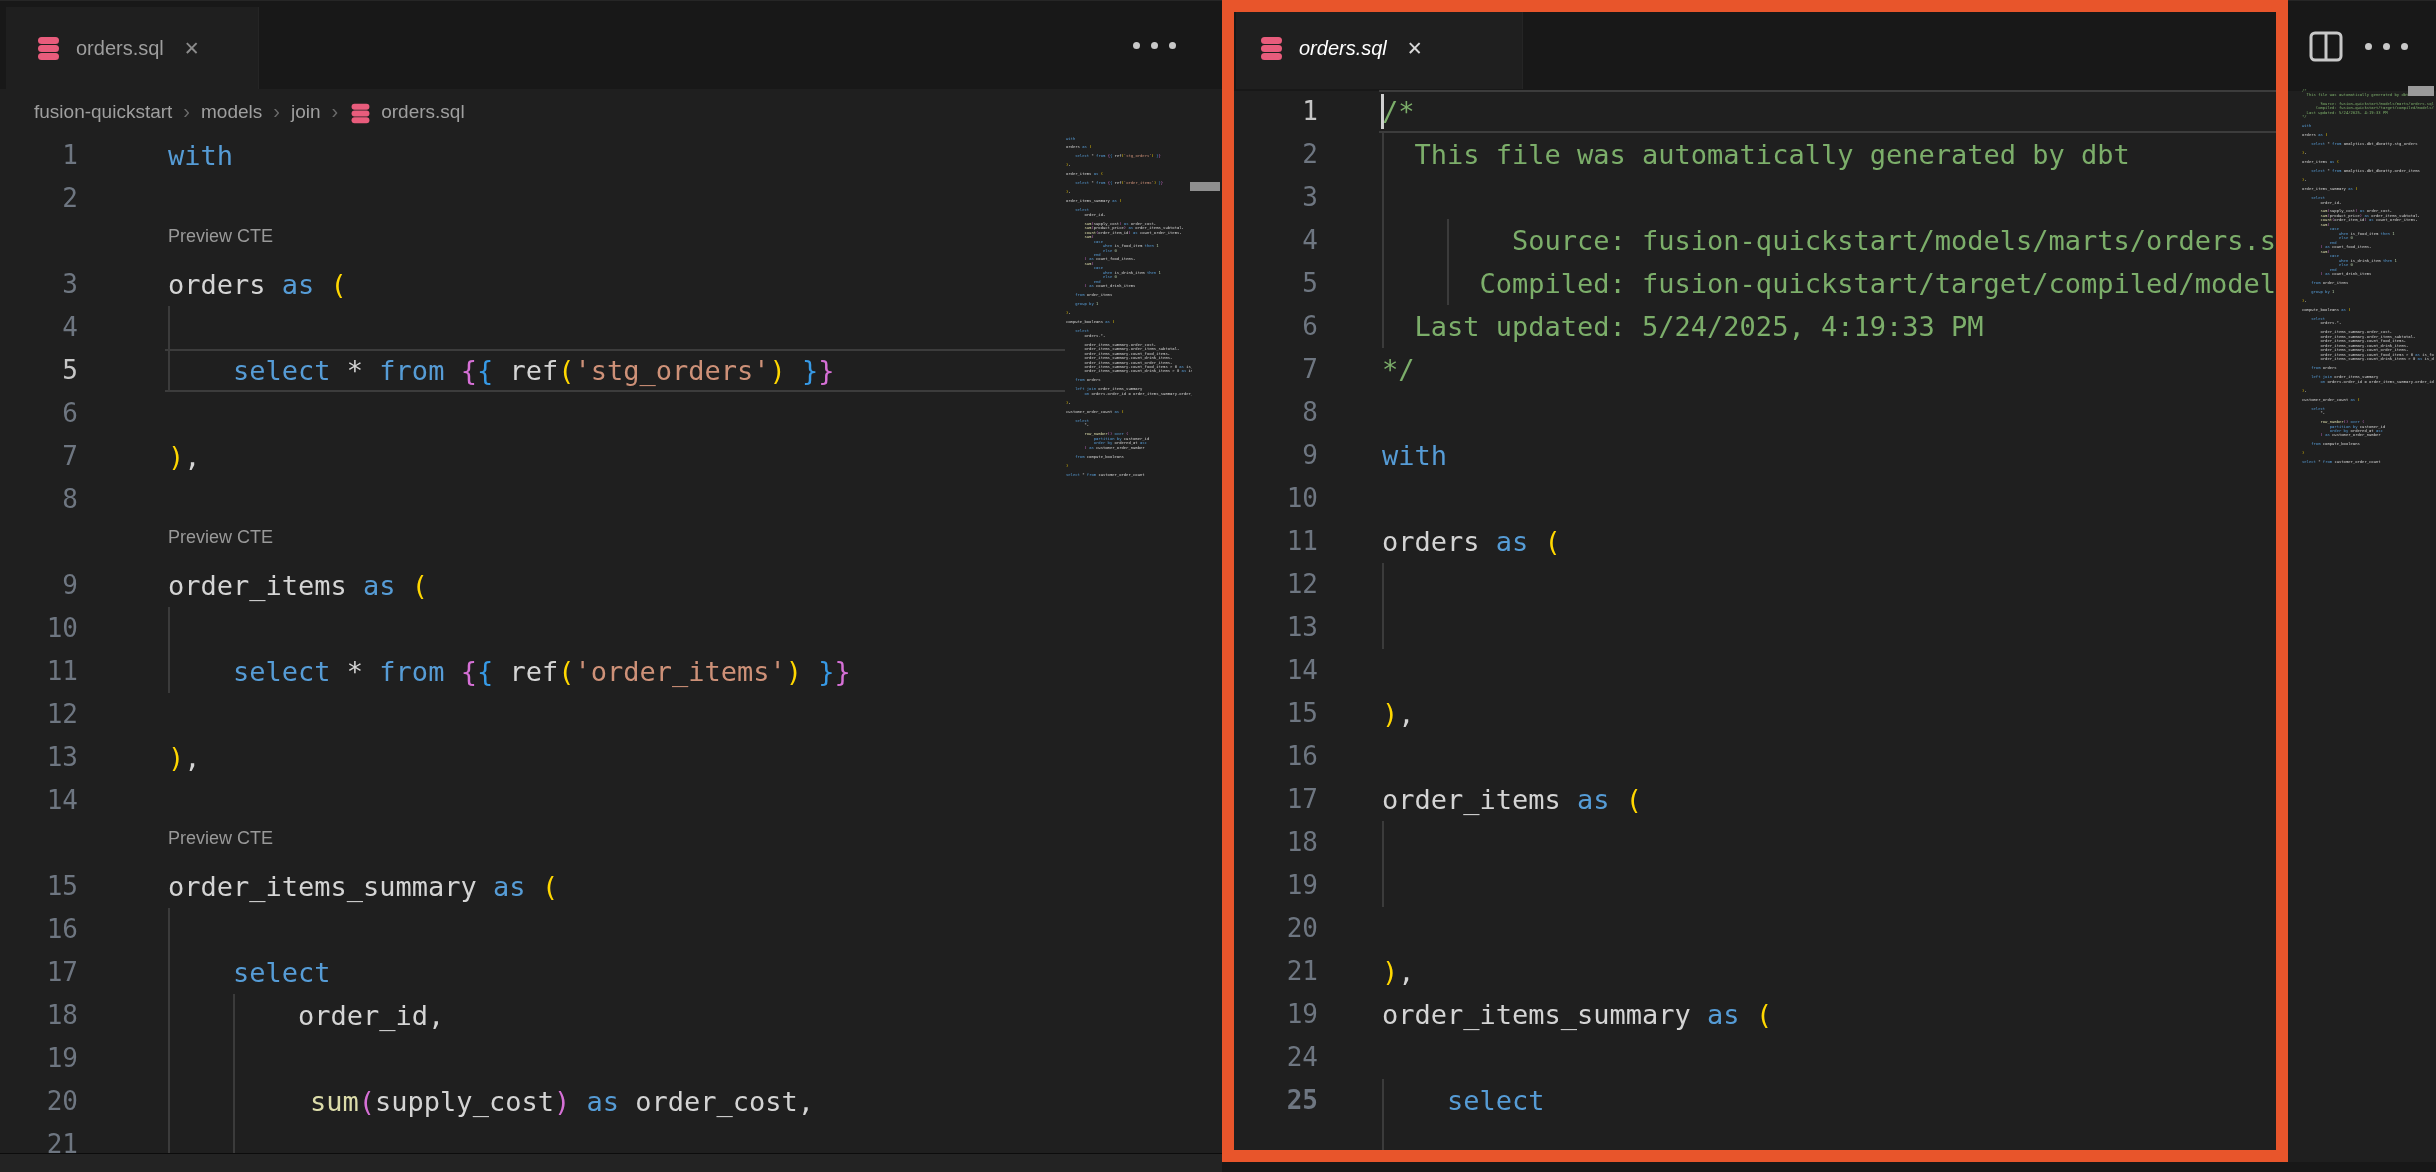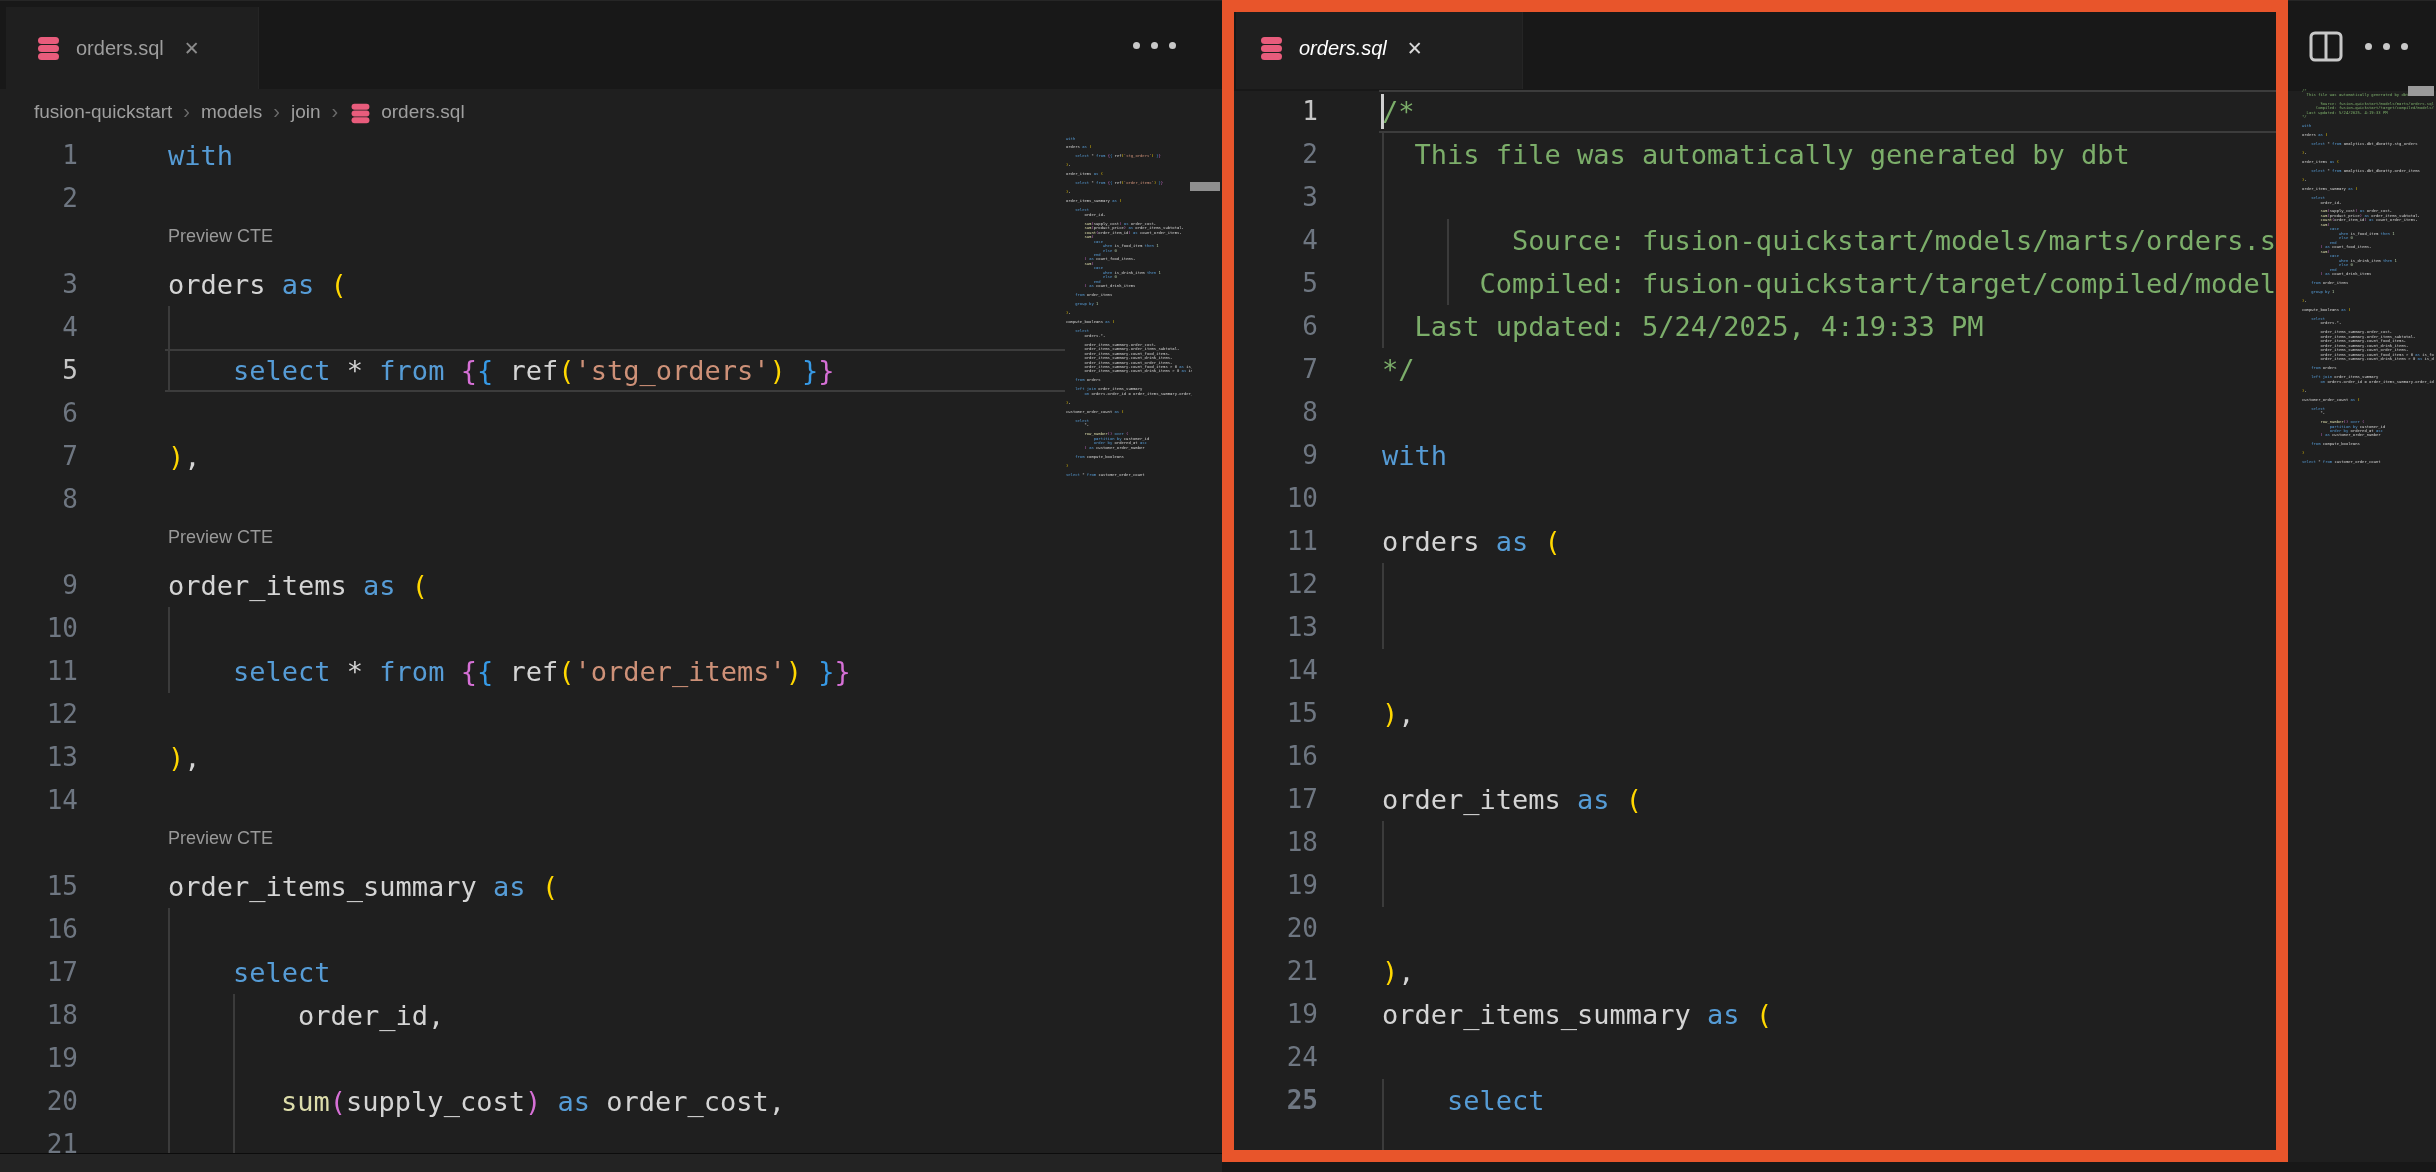--- a/index.html
+++ b/index.html
@@ -136,21 +136,21 @@
         <div class="row"><span class="ln" style="width: 78px;">11</span><span class="code" style="left: 168px;"><span class="tk-id">    </span><span class="tk-kw">select</span><span class="tk-id"> * </span><span class="tk-kw">from</span><span class="tk-id"> </span><span class="tk-p2">{</span><span class="tk-p3">{</span><span class="tk-id"> ref</span><span class="tk-p1">(</span><span class="tk-str">'order_items'</span><span class="tk-p1">)</span><span class="tk-id"> </span><span class="tk-p3">}</span><span class="tk-p2">}</span></span></div>
         <div class="row"><span class="ln" style="width: 78px;">12</span><span class="code" style="left: 168px;"></span></div>
         <div class="row"><span class="ln" style="width: 78px;">13</span><span class="code" style="left: 168px;"><span class="tk-p1">)</span><span class="tk-id">,</span></span></div>
         <div class="row"><span class="ln" style="width: 78px;">14</span><span class="code" style="left: 168px;"></span></div>
         <div class="row"><span class="codelens" style="left: 168px;">Preview CTE</span></div>
         <div class="row"><span class="ln" style="width: 78px;">15</span><span class="code" style="left: 168px;"><span class="tk-id">order_items_summary </span><span class="tk-kw">as</span><span class="tk-id"> </span><span class="tk-p1">(</span></span></div>
         <div class="row"><span class="ln" style="width: 78px;">16</span><span class="code" style="left: 168px;"></span></div>
         <div class="row"><span class="ln" style="width: 78px;">17</span><span class="code" style="left: 168px;"><span class="tk-id">    </span><span class="tk-kw">select</span></span></div>
         <div class="row"><span class="ln" style="width: 78px;">18</span><span class="code" style="left: 168px;"><span class="tk-id">        order_id,</span></span></div>
         <div class="row"><span class="ln" style="width: 78px;">19</span><span class="code" style="left: 168px;"></span></div>
-        <div class="row"><span class="ln" style="width: 78px;">20</span><span class="code" style="left: 151px;"><span class="tk-id">        </span><span class="tk-fn">sum</span><span class="tk-p2">(</span><span class="tk-id">supply_cost</span><span class="tk-p2">)</span><span class="tk-id"> </span><span class="tk-kw">as</span><span class="tk-id"> order_cost,</span></span></div>
+        <div class="row"><span class="ln" style="width: 78px;">20</span><span class="code" style="left: 180px;"><span class="tk-id">        </span><span class="tk-fn">sum</span><span class="tk-p2">(</span><span class="tk-id">supply_cost</span><span class="tk-p2">)</span><span class="tk-id"> </span><span class="tk-kw">as</span><span class="tk-id"> order_cost,</span></span></div>
         <div class="row"><span class="ln" style="width: 78px;">21</span></div>
         <div class="guide" style="left: 168px; top: 172px; height: 86px;"></div>
         <div class="guide" style="left: 168px; top: 473px; height: 86px;"></div>
         <div class="guide" style="left: 168px; top: 774px; height: 258px;"></div>
         <div class="guide" style="left: 233px; top: 860px; height: 172px;"></div>
       </div>
     <div id="left-minimap" class="minimap">
         <div class="mini-inner">
           <div><span class="tk-kw">with</span></div>
           <div>&nbsp;</div>

